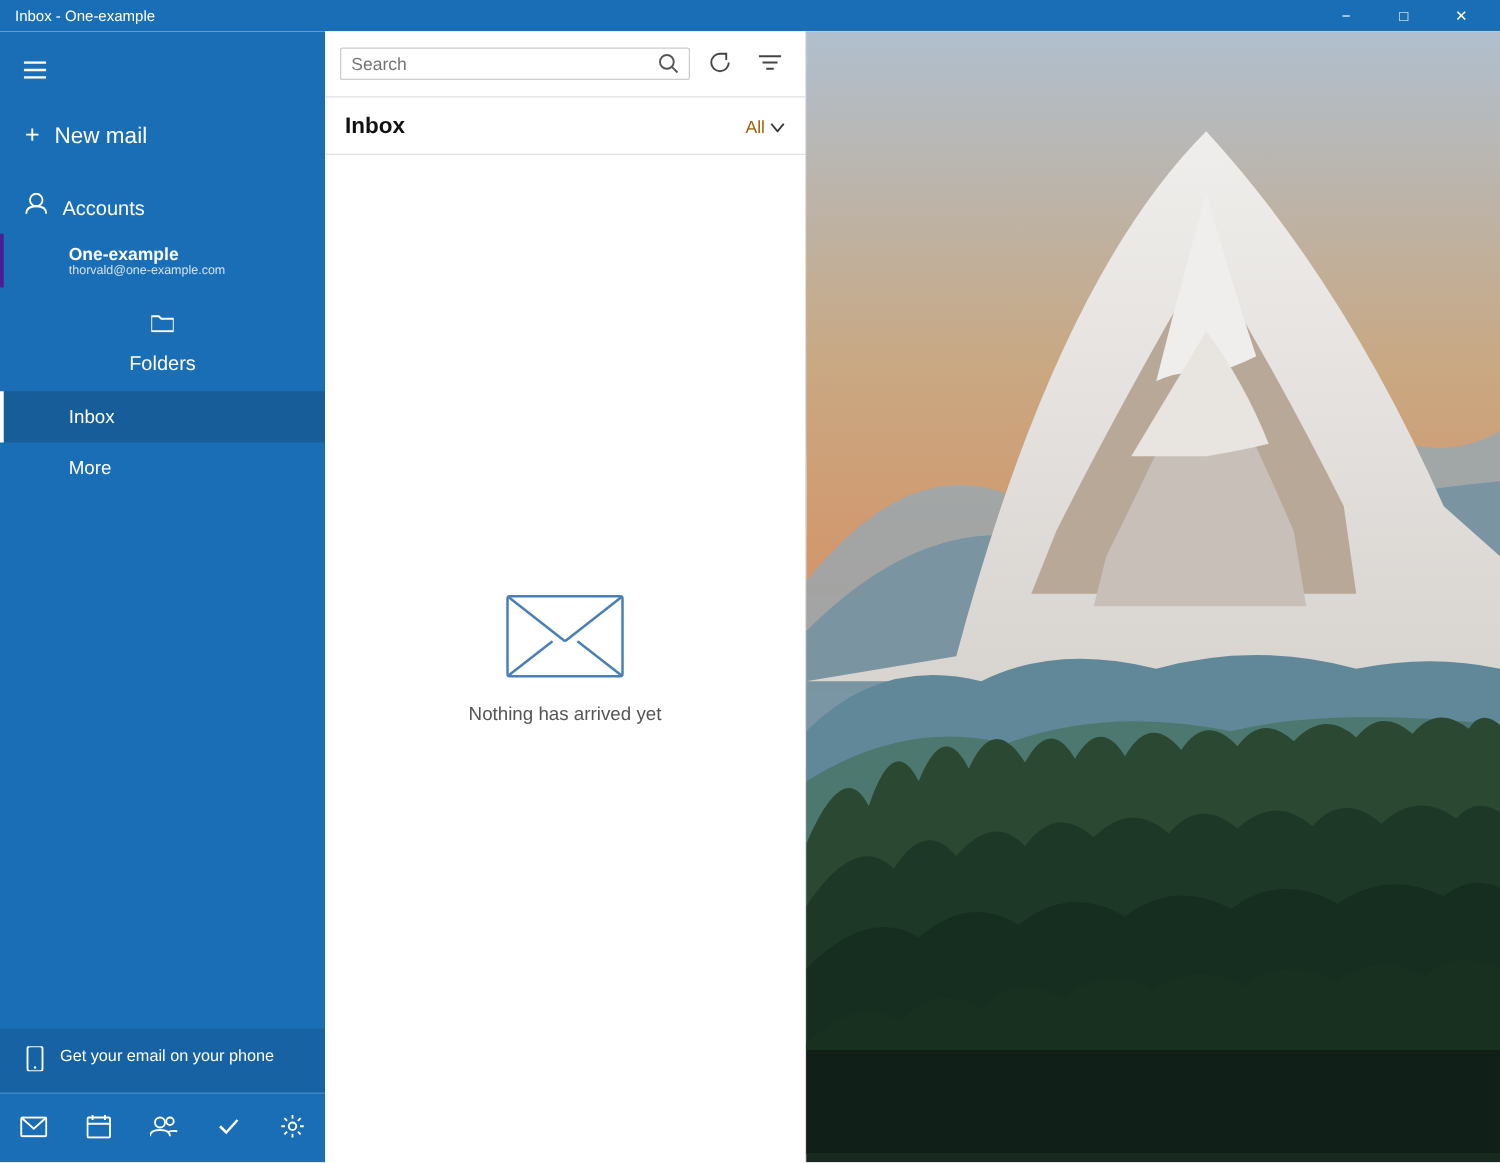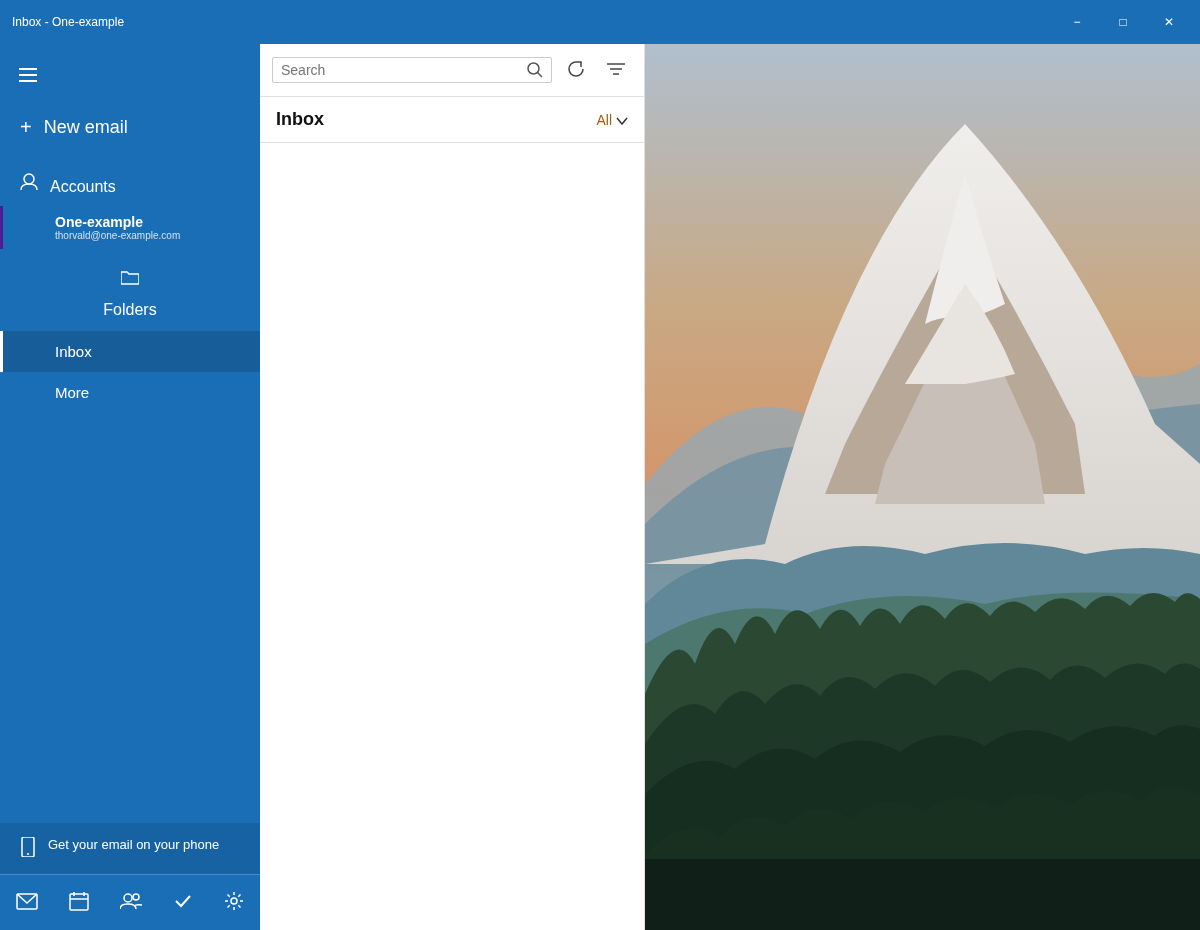--- a/index.html
+++ b/index.html
@@ -1,20 +1,20 @@
 <!DOCTYPE html>
 <html><head>
   <meta charset="utf-8">
   <style>
     * { margin: 0; padding: 0; box-sizing: border-box; }
     body { width: 1200px; height: 930px; overflow: hidden; font-family: 'Segoe UI', sans-serif; display: flex; flex-direction: column; }
 
     
     .title-bar {
-      height: 44px;
+      height: 25px;
       background: #1a6eb5;
       display: flex;
       align-items: center;
       justify-content: space-between;
       padding: 0 8px 0 12px;
       flex-shrink: 0;
     }
     .title-bar-text {
       color: white;
       font-size: 12px;
@@ -343,21 +343,21 @@
           <svg width="18" height="14" viewBox="0 0 18 14">
               <rect y="0" width="18" height="2" fill="white"></rect>
               <rect y="6" width="18" height="2" fill="white"></rect>
               <rect y="12" width="18" height="2" fill="white"></rect>
             </svg>
         </span>
       </button>
 
       <button class="new-mail-btn">
         <span class="new-mail-plus">+</span>
-        <span>New email</span>
+        <span>New mail</span>
       </button>
 
       <div class="accounts-section">
         <div class="accounts-header">
           <span style="font-size:18px;">
             <svg width="18" height="18" viewBox="0 0 18 18">
                 <circle cx="9" cy="6" r="5" fill="none" stroke="white" stroke-width="1.5"></circle>
                 <path d="M1 17 Q1 11 9 11 Q17 11 17 17" fill="none" stroke="white" stroke-width="1.5"></path>
               </svg>
           </span>
@@ -482,20 +482,30 @@
       <button class="filter-btn">
         <span>All</span>
         <span>
           <svg width="12" height="8" viewBox="0 0 12 8">
               <polyline points="1,1 6,7 11,1" fill="none" stroke="#333" stroke-width="1.5"></polyline>
             </svg>
         </span>
       </button>
     </div>
 
+    <div class="empty-state">
+      <svg class="empty-envelope" viewBox="0 0 96 68" fill="none" xmlns="http://www.w3.org/2000/svg">
+        <rect x="2" y="2" width="92" height="64" rx="2" stroke="#4a7fb5" stroke-width="2"></rect>
+        <line x1="2" y1="2" x2="48" y2="38" stroke="#4a7fb5" stroke-width="2"></line>
+        <line x1="94" y1="2" x2="48" y2="38" stroke="#4a7fb5" stroke-width="2"></line>
+        <line x1="2" y1="66" x2="38" y2="38" stroke="#4a7fb5" stroke-width="2"></line>
+        <line x1="94" y1="66" x2="58" y2="38" stroke="#4a7fb5" stroke-width="2"></line>
+      </svg>
+      <span class="empty-text">Nothing has arrived yet</span>
+    </div>
 
   </div>
 
   <div class="right-panel">
     <svg class="mountain-bg" viewBox="0 0 555 898" xmlns="http://www.w3.org/2000/svg" preserveAspectRatio="xMidYMid slice">
 
       <defs>
         <linearGradient id="skyGrad" x1="0" y1="0" x2="0" y2="1">
           <stop offset="0%" stop-color="#b0bfce"></stop>
           <stop offset="30%" stop-color="#c9a882"></stop>

